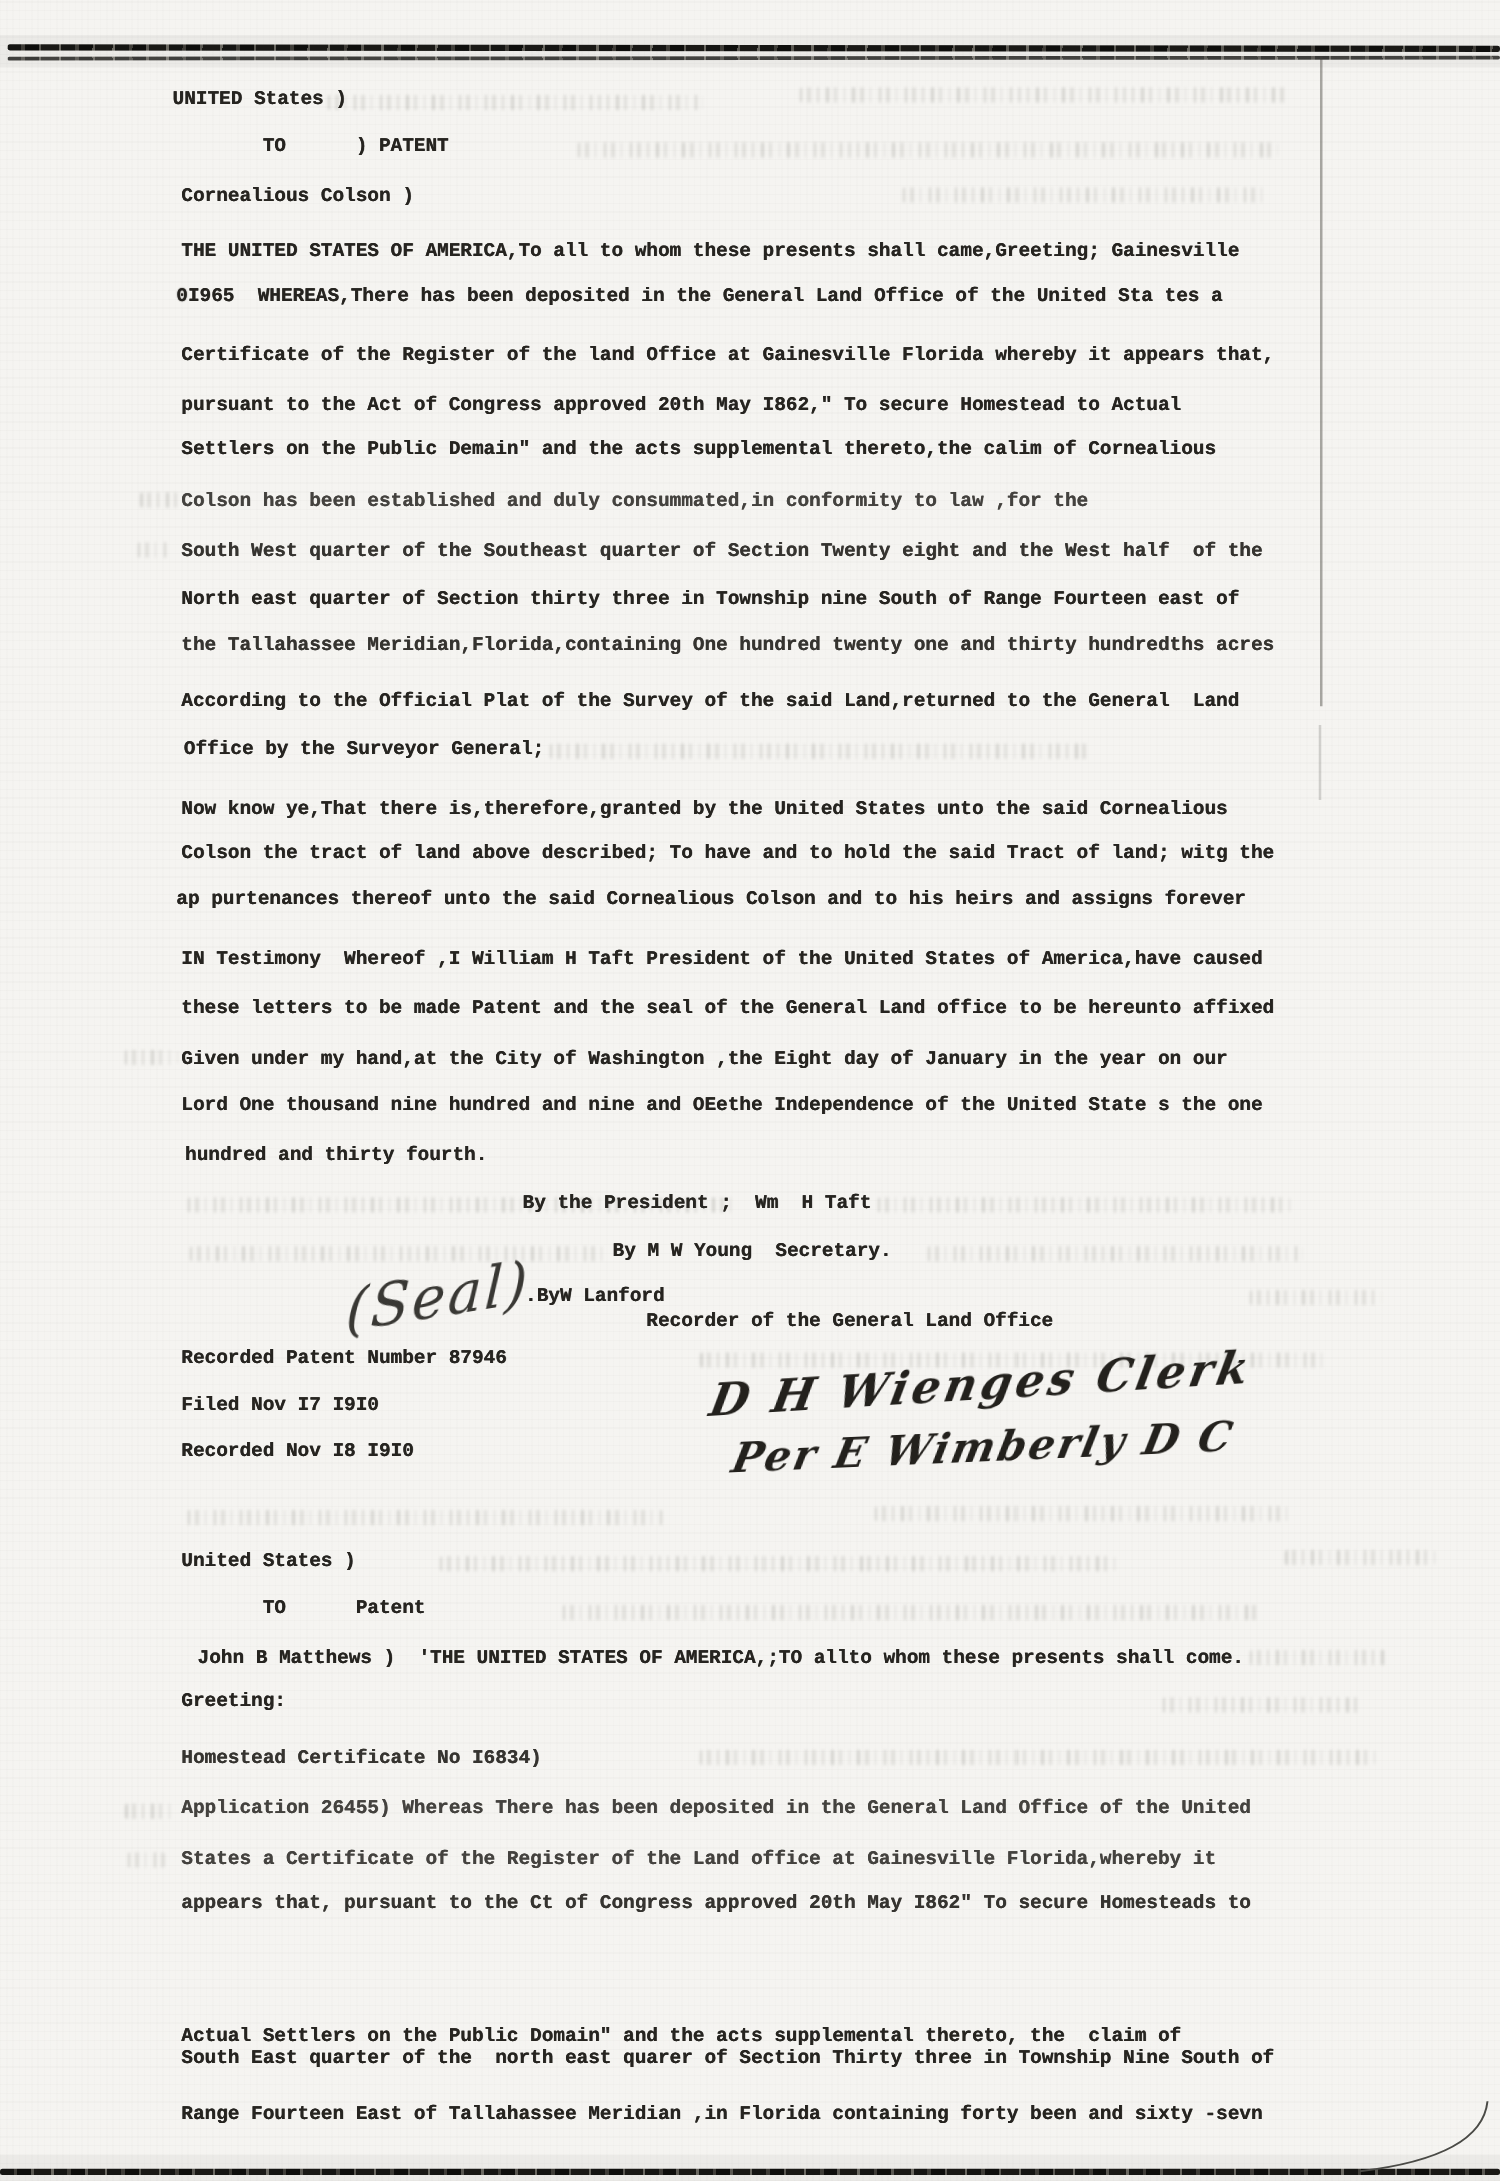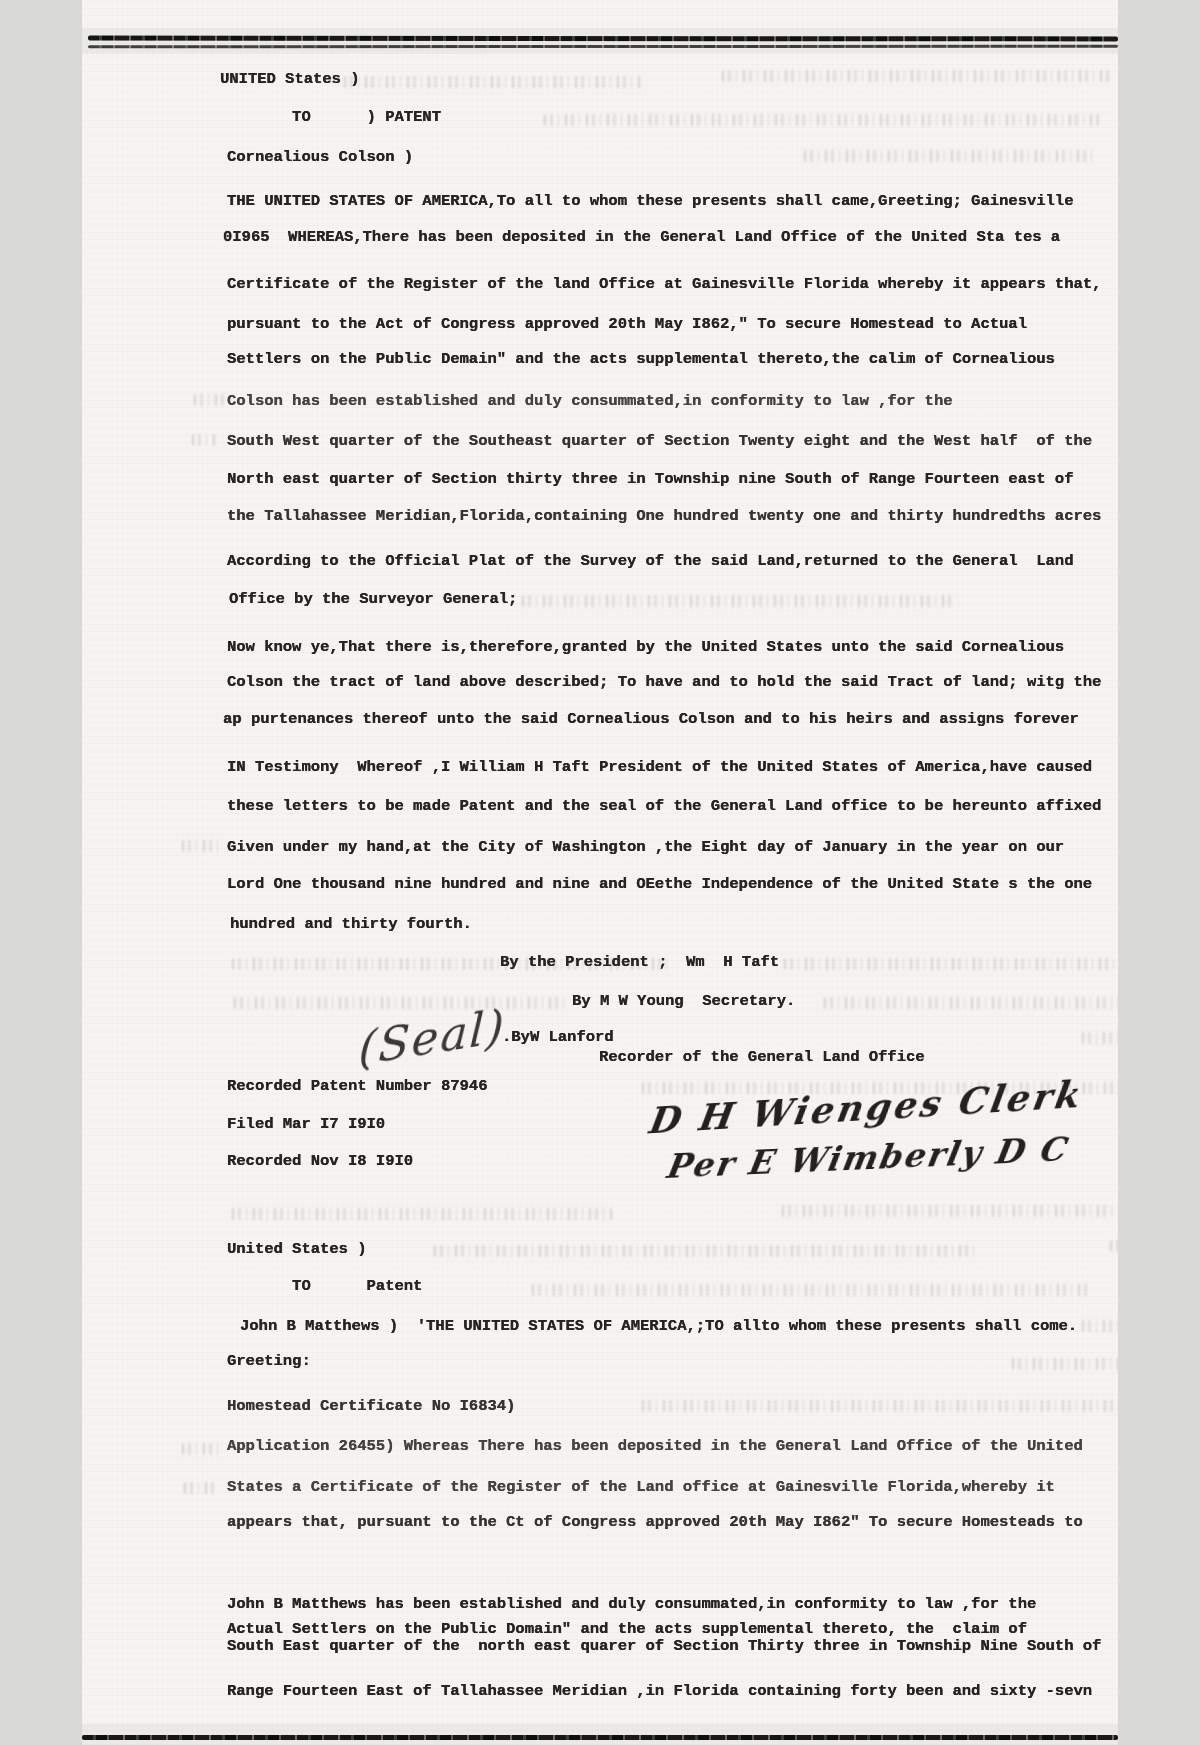--- a/index.html
+++ b/index.html
@@ -1,18 +1,18 @@
 <!DOCTYPE html>
 <html style="--paper: #f5f4f1; --ink: #262420; --rule: #161614;"><head>
 <meta charset="utf-8">
 <style>
   html,body { margin:0; padding:0; }
   body { background:#d8d8d4; font-family:"Liberation Sans", sans-serif; }
   .page {
-    position:relative; width:1036px; height:1745px; margin:0 auto;
+    position:relative; width:1200px; height:1745px; margin:0 auto;
     background: var(--paper, #f5f4f1); overflow:hidden;
   }
   .page::before {
     content:""; position:absolute; inset:0; pointer-events:none;
     background:
       repeating-linear-gradient(0deg, rgba(120,118,110,.03) 0 1px, transparent 1px 7px),
       repeating-linear-gradient(90deg, rgba(120,118,110,.02) 0 1px, transparent 1px 5px);
   }
   
   .tl {
@@ -97,37 +97,36 @@
   <div class="tl" style="top:758px;left:145px">IN Testimony  Whereof ,I William H Taft President of the United States of America,have caused</div>
   <div class="tl" style="top:797px;left:145px">these letters to be made Patent and the seal of the General Land office to be hereunto affixed</div>
   <div class="tl" style="top:838px;left:145px">Given under my hand,at the City of Washington ,the Eight day of January in the year on our</div>
   <div class="tl" style="top:875px;left:145px">Lord One thousand nine hundred and nine and OEethe Independence of the United State s the one</div>
   <div class="tl" style="top:915px;left:148px">hundred and thirty fourth.</div>
   <div class="tl" style="top:953px;left:418px">By the President ;  Wm  H Taft</div>
   <div class="tl" style="top:992px;left:490px">By M W Young  Secretary.</div>
   <div class="tl" style="top:1028px;left:420px">.ByW Lanford</div>
   <div class="tl" style="top:1048px;left:517px">Recorder of the General Land Office</div>
   <div class="tl" style="top:1077px;left:145px">Recorded Patent Number 87946</div>
-  <div class="tl" style="top:1115px;left:145px">Filed Mar I7 I9I0</div>
+  <div class="tl" style="top:1115px;left:145px">Filed Nov I7 I9I0</div>
   <div class="tl" style="top:1152px;left:145px">Recorded Nov I8 I9I0</div>
 
   <div class="hand seal">(Seal)</div>
   <div class="hand sig1">D H Wienges Clerk</div>
   <div class="hand sig2">Per E Wimberly D C</div>
 
   <div class="tl" style="top:1240px;left:145px">United States )</div>
   <div class="tl" style="top:1277px;left:145px">       TO      Patent</div>
   <div class="tl" style="top:1317px;left:158px">John B Matthews )  'THE UNITED STATES OF AMERICA,;TO allto whom these presents shall come.</div>
   <div class="tl" style="top:1352px;left:145px">Greeting:</div>
   <div class="tl soft2" style="top:1397px;left:145px">Homestead Certificate No I6834)</div>
   <div class="tl soft" style="top:1437px;left:145px">Application 26455) Whereas There has been deposited in the General Land Office of the United</div>
   <div class="tl soft" style="top:1478px;left:145px">States a Certificate of the Register of the Land office at Gainesville Florida,whereby it</div>
   <div class="tl soft2" style="top:1513px;left:145px">appears that, pursuant to the Ct of Congress approved 20th May I862" To secure Homesteads to</div>
   <div class="tl" style="top:1620px;left:145px">Actual Settlers on the Public Domain" and the acts supplemental thereto, the  claim of</div>
-  <div class="tl" style="top:1595px;left:145px">John B Matthews has been established and duly consummated,in conformity to law ,for the</div>
   <div class="tl" style="top:1637px;left:145px">South East quarter of the  north east quarer of Section Thirty three in Township Nine South of</div>
   <div class="tl" style="top:1682px;left:145px">Range Fourteen East of Tallahassee Meridian ,in Florida containing forty been and sixty -sevn</div>
 
   <div class="sm" style="left:262px;top:76px;width:300px"></div>
   <div class="sm" style="left:640px;top:70px;width:390px"></div>
   <div class="sm" style="left:462px;top:114px;width:560px"></div>
   <div class="sm" style="left:722px;top:150px;width:290px"></div>
   <div class="sm" style="left:440px;top:595px;width:430px"></div>
   <div class="sm" style="left:112px;top:394px;width:30px"></div>
   <div class="sm" style="left:110px;top:434px;width:26px"></div>

